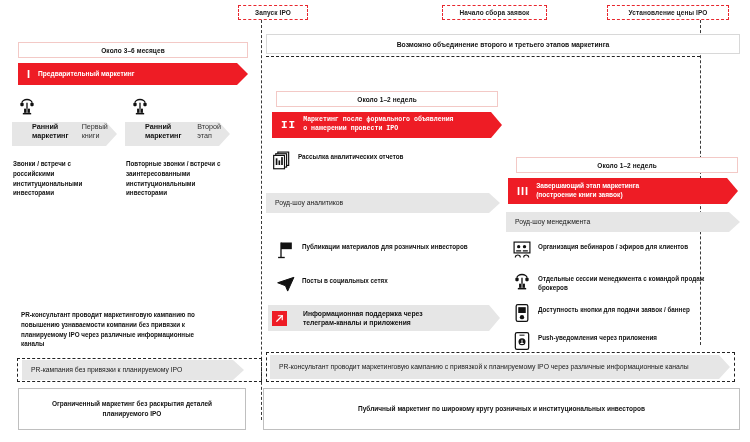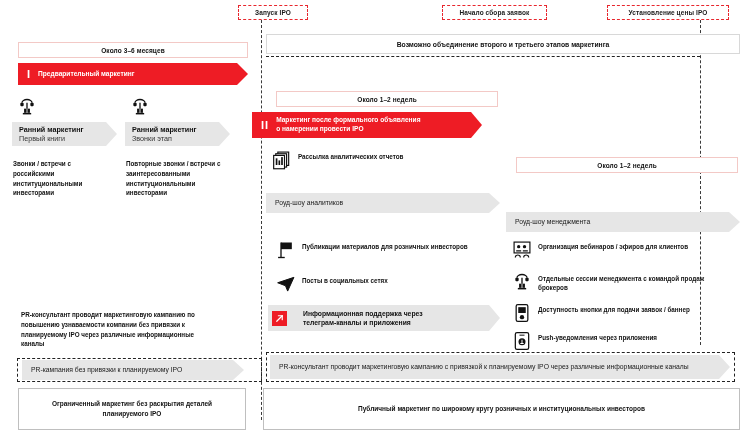--- a/index.html
+++ b/index.html
@@ -64,22 +64,22 @@
     display:flex;align-items:center;justify-content:center;
   }
   .chev .tagsq svg{display:block;}
 
   
   .stagehead{
     position:absolute;
     background:#E6E6E6;
     box-sizing:border-box;
     clip-path:polygon(0 0, calc(100% - 11px) 0, 100% 50%, calc(100% - 11px) 100%, 0 100%);
-    display:flex;flex-direction:column;justify-content:center;
-    padding-left:7px;
+    display:flex;flex-direction:row;justify-content:center;
+    padding-left:20px;
   }
   .stagehead .l1{font-size:7.2px;font-weight:bold;color:#111;line-height:1.25;}
   .stagehead .l2{font-size:7.2px;font-weight:normal;color:#333;line-height:1.25;}
 
   .note{
     position:absolute;
     font-size:6.3px;font-weight:bold;line-height:1.55;color:#111;
   }
 
   .bullet{
@@ -177,40 +177,40 @@
         <rect x="16" y="7" width="4" height="4" rx="1" fill="#111" stroke="none"></rect>
         <path d="M12 7v7"></path>
         <path d="M7 20h10" stroke-width="1.8"></path>
         <rect x="8.5" y="14" width="3" height="5" fill="#111" stroke="none"></rect>
         <rect x="12.5" y="14" width="3" height="5" fill="#111" stroke="none"></rect>
       </svg>
     </span>
   </div>
   <div class="stagehead" style="left:125px;top:122px;width:105px;height:24px;">
     <span class="l1">Ранний маркетинг</span>
-    <span class="l2">Звонки этап</span>
+    <span class="l2">Второй этап</span>
   </div>
   <div class="note" style="left:126px;top:159px;width:105px;">Повторные звонки / встречи с заинтересованными институциональными инвесторами</div>
 
   <div class="note" style="left:21px;top:310px;width:175px;">PR-консультант проводит маркетинговую кампанию по повышению узнаваемости компании без привязки к планируемому IPO через различные информационные каналы</div>
 
   <div class="dashwrap" style="left:17px;top:358px;width:245px;height:24px;"></div>
   <div class="chev grey" style="left:22px;top:360px;width:222px;height:20px;">
     <span class="ctext">PR-кампания без привязки к планируемому IPO</span>
   </div>
 
   <div class="outlinebox" style="left:18px;top:388px;width:228px;height:42px;padding:0 10px;">
     <span>Ограниченный маркетинг без раскрытия деталей планируемого IPO</span>
   </div>
 
   <div class="duration" style="left:276px;top:91px;width:222px;height:16px;">
     <span>Около 1–2 недель</span>
   </div>
 
-  <div class="chev red" style="left:252px;top:112px;width:230px;height:26px;">
+  <div class="chev red" style="left:272px;top:112px;width:230px;height:26px;font-family:Liberation Mono, monospace;">
     <span class="roman">II</span>
     <span class="ctext">
       <span>Маркетинг после формального объявления</span><br>
       <span>о намерении провести IPO</span>
     </span>
   </div>
 
   <div class="bullet" style="left:272px;top:150px;width:210px;">
     <span class="bicon">
       <svg width="20" height="20" viewBox="0 0 24 24" fill="none" stroke="#111" stroke-width="1.4">
@@ -259,20 +259,27 @@
     <span class="ctext" style="font-weight:bold;color:#111;">
       <span>Информационная поддержка через</span><br>
       <span>телеграм-каналы и приложения</span>
     </span>
   </div>
 
   <div class="duration" style="left:516px;top:157px;width:222px;height:16px;">
     <span>Около 1–2 недель</span>
   </div>
 
+  <div class="chev red" style="left:508px;top:178px;width:230px;height:26px;">
+    <span class="roman">III</span>
+    <span class="ctext">
+      <span>Завершающий этап маркетинга</span><br>
+      <span>(построение книги заявок)</span>
+    </span>
+  </div>
 
   <div class="chev grey" style="left:506px;top:212px;width:234px;height:20px;">
     <span class="ctext">Роуд-шоу менеджмента</span>
   </div>
 
   <div class="bullet" style="left:512px;top:240px;width:220px;">
     <span class="bicon">
       <svg width="20" height="20" viewBox="0 0 24 24" fill="none" stroke="#111" stroke-width="1.4">
         <rect x="2.5" y="2.5" width="19" height="13"></rect>
         <circle cx="8" cy="8" r="2" fill="#111" stroke="none"></circle>

